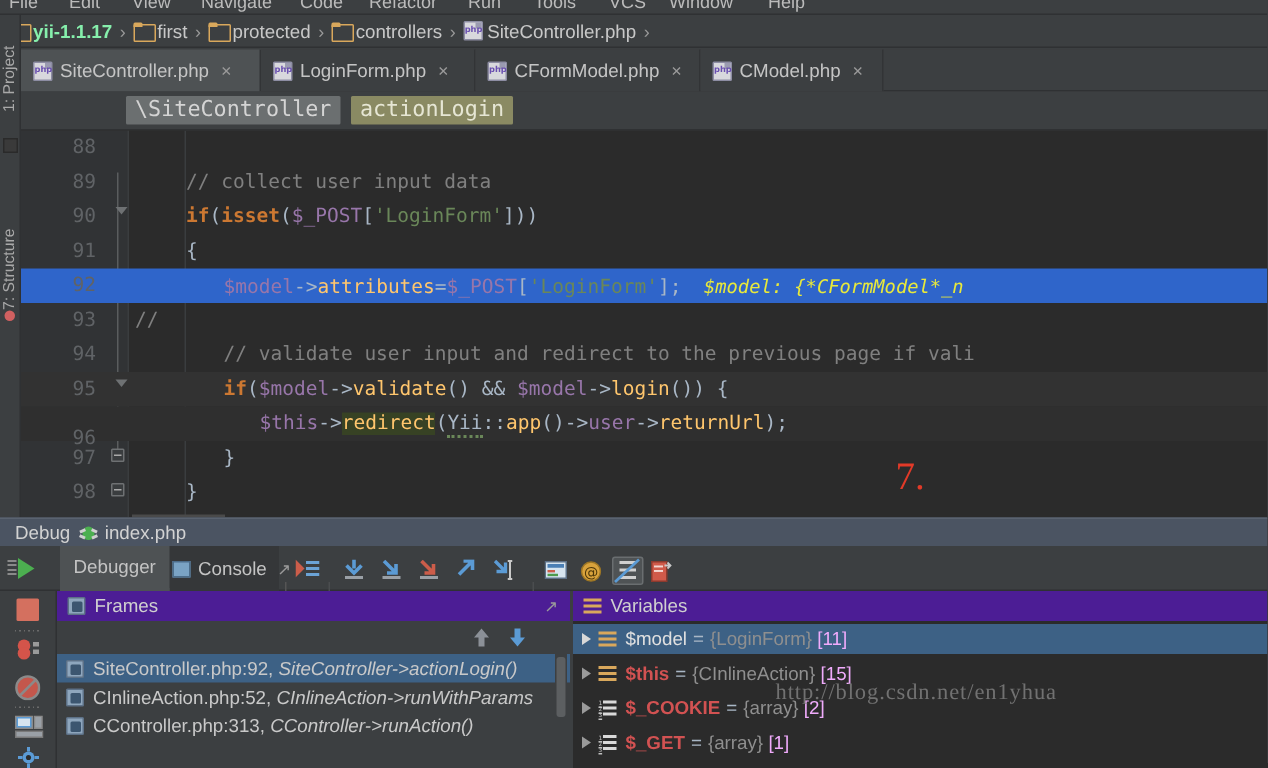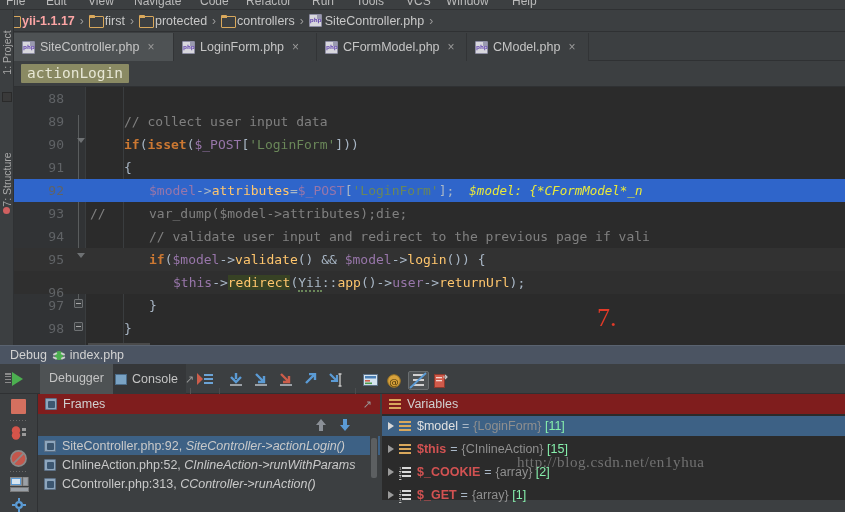--- a/index.html
+++ b/index.html
@@ -26,21 +26,21 @@
   }
 
   
   .breadcrumb{
     position:absolute; left:0; top:10px; width:845px; height:22px;
     background:#3c3f41; display:flex; align-items:center; padding-left:4px;
     border-bottom:1px solid #2f3133;
   }
   .crumb{ display:flex; align-items:center; height:22px; padding:0 2px; white-space:nowrap; }
   .crumb .lbl{ font-size:12.5px; color:#c8c8c8; margin-left:3px; }
-  .crumb.first .lbl{ font-weight:bold; color:#fca5a5; }
+  .crumb.first .lbl{ font-weight:bold; color:#86efac; }
   .sep{ color:#9a9a9a; font-size:12px; margin:0 3px; }
 
   .ico-folder{
     width:13px;height:11px;position:relative;display:inline-block;flex:0 0 auto;
   }
   .ico-folder::before{
     content:"";position:absolute;left:0;top:1px;width:13px;height:10px;
     border:1.4px solid #d9a85c;border-radius:1px;background:transparent;
   }
   .ico-folder::after{
@@ -200,45 +200,45 @@
   .dbgtabwrap{ position:absolute; left:40px; top:0; height:30px; background:#353739; }
 
   .tbsep{ position:absolute; top:24px; width:1px; height:18px; background:#555; }
 
   .leftdbgcol{
     position:absolute; left:0; top:49px; width:38px; height:118px; background:#3c3f41;
     border-right:1px solid #2f3133;
   }
 
   .panelhdr{
-    position:absolute; height:20px; background:#7f1d1d; display:flex; align-items:center;
+    position:absolute; height:20px; background:#4c1d95; display:flex; align-items:center;
     padding-left:7px; font-size:12.5px; color:#d0d0d0;
   }
   .framesPanel{
     position:absolute; left:38px; top:49px; width:342px; height:118px; background:#3c3f41;
   }
   .varsPanel{
-    position:absolute; left:382px; top:49px; width:463px; height:106px; background:#2b2b2b;
+    position:absolute; left:382px; top:49px; width:463px; height:118px; background:#2b2b2b;
   }
   .frameRow{
     position:absolute; left:0; width:342px; height:19px; display:flex; align-items:center;
     padding-left:6px; font-size:12.5px; white-space:nowrap; color:#c9c9c9;
   }
   .frameRow.sel{ background:#3d6185; }
   .frameRow .it{ font-style:italic; }
   .varRow{
     position:absolute; left:0; width:463px; height:20px; display:flex; align-items:center;
     padding-left:6px; font-size:12.5px; white-space:nowrap;
   }
   .varRow.sel{ background:#3d6185; }
   .vname{ color:#d25252; font-weight:bold; }
   .vname.sel{ color:#e0e0e0; font-weight:normal; }
   .veq{ color:#a9b7c6; margin:0 4px; }
   .vtype{ color:#8f8f8f; }
-  .vcount{ color:#86efac; }
+  .vcount{ color:#f0abfc; }
 
   .tri{
     width:0;height:0;border-left:6px solid #9a9a9a;
     border-top:4px solid transparent;border-bottom:4px solid transparent;
     margin-right:5px; flex:0 0 auto;
   }
   .tri.on{ border-left-color:#d8d8d8; }
 
   .stackico{
     width:12px;height:12px;background:#8ea6bd;border:1px solid #5d7187;border-radius:1px;
@@ -351,20 +351,21 @@
     <div class="etab" style="left:453px;width:122px">
       <span class="ico-php">
           <i class="fold"></i>
         </span>
       <span class="tlbl">CModel.php</span>
       <span class="xbtn">×</span>
     </div>
   </div>
 
   <div class="navbar2">
+    <span class="navchip cls">\SiteController</span>
     <span class="navchip meth">actionLogin</span>
   </div>
 
   <div class="editor">
     <div class="gutter"></div>
     <div class="foldcol"></div>
     <div class="cmtcol"></div>
     <div class="foldline"></div>
 
     <div class="hl-sel" style="top:92px"></div>
@@ -392,21 +393,20 @@
     <div class="slashcm" style="top:115px">//</div>
 
     <div class="ctext" style="top:23px"><span class="cm">// collect user input data</span></div>
 
     <div class="ctext" style="top:46px"><span class="k">if</span><span class="pl">(</span><span class="k">isset</span><span class="pl">(</span><span class="var">$_POST</span><span class="pl">[</span><span class="str">'LoginForm'</span><span class="pl">]))</span></div>
 
     <div class="ctext" style="top:69px"><span class="pl">{</span></div>
 
     <div class="ctext" style="top:92px;left:135px"><span class="var">$model</span><span class="pl">-&gt;</span><span class="fn">attributes</span><span class="pl">=</span><span class="var">$_POST</span><span class="pl">[</span><span class="str">'LoginForm'</span><span class="pl">];</span><span class="inlineval">&nbsp;&nbsp;$model: {*CFormModel*_n</span></div>
 
-    <div class="ctext" style="top:115px;left:135px"><span class="cm">var_dump($model-&gt;attributes);die;</span></div>
 
     <div class="ctext" style="top:161px;left:135px"><span class="k">if</span><span class="pl">(</span><span class="var">$model</span><span class="pl">-&gt;</span><span class="fn">validate</span><span class="pl">() &amp;&amp; </span><span class="var">$model</span><span class="pl">-&gt;</span><span class="fn">login</span><span class="pl">()) {</span></div>
 
     <div class="ctext" style="top:138px;left:135px"><span class="cm">// validate user input and redirect to the previous page if vali</span></div>
 
     <div class="ctext" style="top:184px;left:159px"><span class="var">$this</span><span class="pl">-&gt;</span><span class="fn redir-hl">redirect</span><span class="pl">(</span><span class="pl wavy">Yii</span><span class="pl">::</span><span class="fn ital">app</span><span class="pl">()-&gt;</span><span class="var">user</span><span class="pl">-&gt;</span><span class="fn">returnUrl</span><span class="pl">);</span></div>
 
     <div class="ctext" style="top:207px;left:135px"><span class="pl">}</span></div>
 
     <div class="ctext" style="top:230px;left:110px"><span class="pl">}</span></div>

